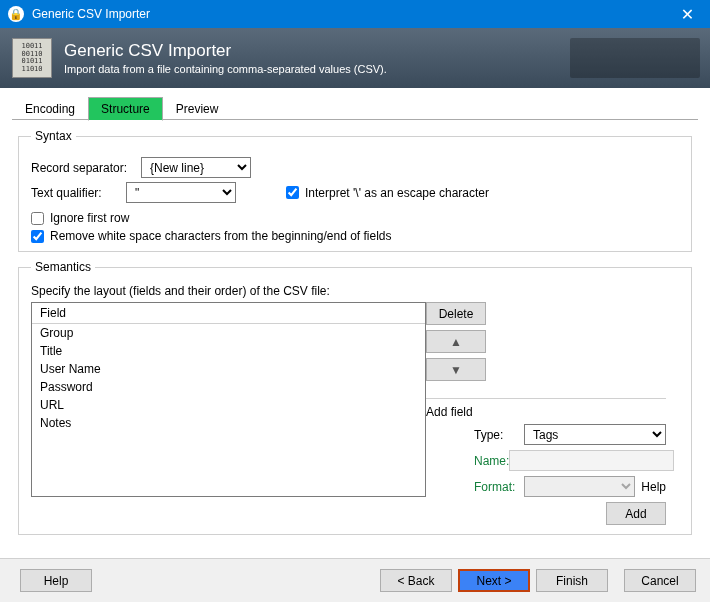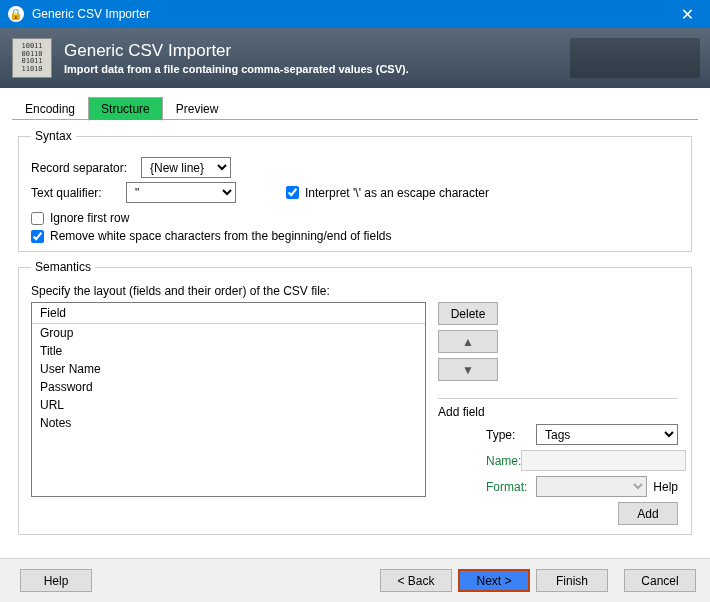--- a/index.html
+++ b/index.html
@@ -7,43 +7,43 @@
 
 .titlebar { background: #0078d7; color: #fff; height: 28px; display: flex; align-items: center; padding: 0 0 0 8px; }
 .titlebar-icon { width: 16px; height: 16px; border-radius: 50%; background: #fff; color: #0078d7; display: flex; align-items: center; justify-content: center; font-size: 11px; font-weight: bold; margin-right: 8px; }
 .titlebar-text { flex: 1; font-size: 12px; }
 .titlebar-close { width: 45px; height: 28px; display: flex; align-items: center; justify-content: center; font-size: 16px; cursor: pointer; }
 
 .header-band { background: linear-gradient(to bottom, #5a6a7a, #3a4a5a); color: #fff; height: 60px; display: flex; align-items: center; padding: 0 12px; position: relative; }
 .header-icon { width: 40px; height: 40px; background: #d8d8d0; border: 1px solid #888; margin-right: 12px; display: flex; flex-direction: column; justify-content: space-around; align-items: center; padding: 4px 2px; font-family: monospace; font-size: 7px; color: #333; line-height: 1; }
 .header-titles { display: flex; flex-direction: column; }
 .header-title { font-size: 17px; font-weight: 400; }
-.header-sub { font-size: 11px; margin-top: 2px; font-weight: bold; }
+.header-sub { font-size: 11px; margin-top: 2px; }
 .header-deco { position: absolute; right: 10px; top: 10px; bottom: 10px; width: 130px; background: rgba(0,0,0,0.25); border-radius: 2px; }
 
 .tabs { display: flex; padding: 0 12px; margin-top: 8px; border-bottom: 1px solid transparent; position: relative; }
 .tab { padding: 4px 12px; border: 1px solid transparent; cursor: pointer; font-size: 12px; position: relative; top: 1px; }
 .tab.active { border: 1px solid #aaa; border-bottom: 1px solid #fff; background: #22c55e; z-index: 2; }
 .tabline { position: absolute; left: 12px; right: 12px; bottom: 0; border-bottom: 1px solid #aaa; z-index: 1; }
 
 .content { padding: 8px 18px 0 18px; }
 
 fieldset { border: 1px solid #d0d0d0; padding: 10px 12px 4px 12px; margin-bottom: 8px; }
 legend { font-size: 12px; padding: 0 4px; }
 
 .row { display: flex; align-items: center; margin: 4px 0; }
 .row-gap { gap: 50px; }
 .lbl { width: 95px; }
 .combo { height: 21px; width: 110px; border: 1px solid #7a7a7a; background: #fff; font-size: 12px; padding: 0 4px; }
-.combo-wide { width: 90px; }
+.combo-wide { width: 110px; }
 .chk { margin-right: 6px; width: 13px; height: 13px; }
 
 .pair { display: flex; align-items: center; }
 
-.semrow { display: flex; gap: 12px; }
+.semrow { display: flex; }
 .listbox { border: 1px solid #7a7a7a; background: #fff; width: 395px; height: 195px; overflow: auto; }
 .listhdr { border-bottom: 1px solid #d0d0d0; padding: 3px 8px; font-size: 12px; background: #fff; }
 .listitem { padding: 2px 8px; font-size: 12px; }
 .sidecol { display: flex; flex-direction: column; width: 240px; }
 .btn { height: 23px; border: 1px solid #adadad; background: #e1e1e1; font-size: 12px; cursor: pointer; padding: 0 10px; min-width: 60px; display: inline-flex; align-items: center; justify-content: center; }
 .btn:disabled { color: #000000; }
 .iconbtn { width: 60px; height: 23px; margin-bottom: 5px; }
 .arrow { font-size: 12px; color: #555; }
 
 .addfield { border-top: 1px solid #d0d0d0; margin-top: 12px; padding-top: 6px; }

